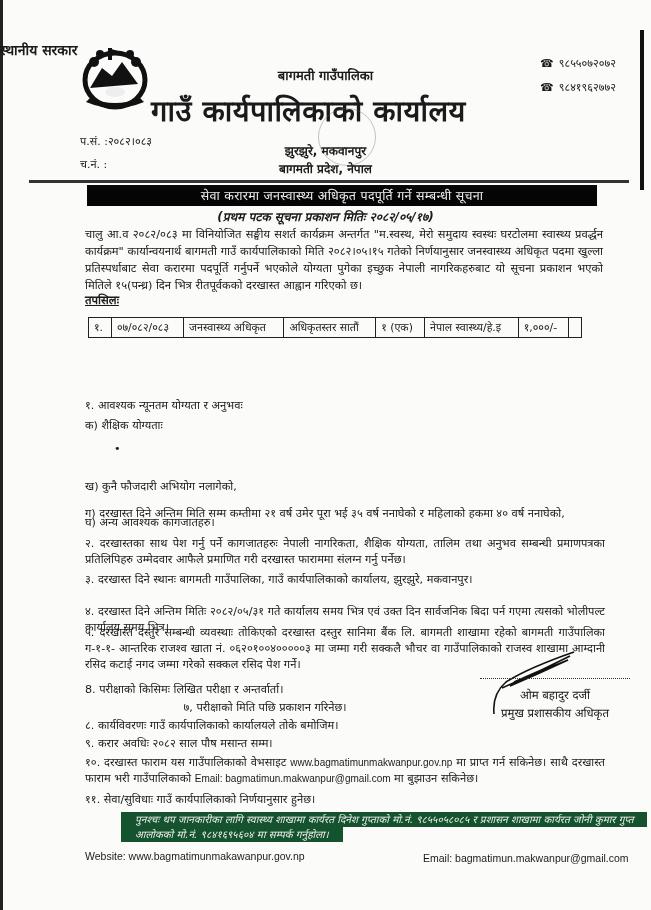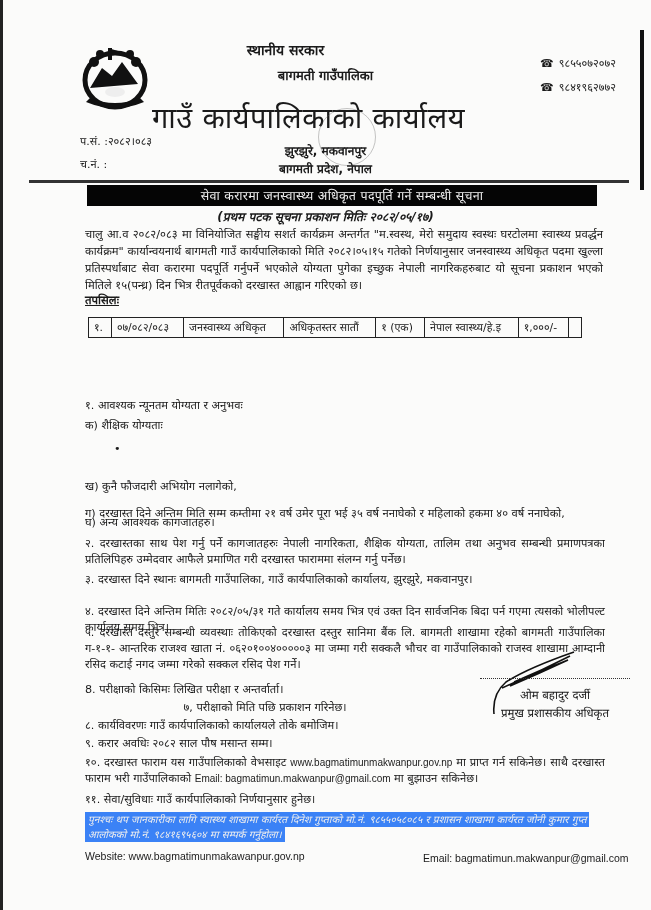--- a/index.html
+++ b/index.html
@@ -1,23 +1,23 @@
 <!DOCTYPE html>
 <html><head>
 <meta charset="utf-8">
 <style>
   html, body { margin:0; padding:0; }
   body { width:651px; height:910px; background:#fbfbfa; position:relative; overflow:hidden;
          font-family:"DejaVu Sans", sans-serif; color:#1a1a1a; }
   .scan-edge-left { position:absolute; left:0; top:0; width:3px; height:910px; background:#222; }
   .scan-edge-right { position:absolute; left:640px; top:30px; width:4px; height:160px; background:#111; }
   .logo { position:absolute; left:78px; top:40px; width:74px; height:74px; }
-  .hdr-line1 { position:absolute; left:0; width:571px; top:40px; text-align:center; font-size:14px; font-weight:bold; }
+  .hdr-line1 { position:absolute; left:0; width:571px; top:40px; font-size:14px; font-weight:bold; }
   .hdr-line2 { position:absolute; left:0; width:651px; top:66px; text-align:center; font-size:13px; font-weight:bold; }
-  .hdr-title { position:absolute; left:0; width:617px; top:90px; text-align:center; font-size:29px; font-weight:normal; letter-spacing:0.5px;margin-top:7px; }
+  .hdr-title { position:absolute; left:0; width:617px; top:90px; text-align:center; font-size:29px; font-weight:bold; letter-spacing:0.5px; }
   .hdr-addr1 { position:absolute; left:0; width:651px; top:142px; text-align:center; font-size:12px; font-weight:bold; }
   .hdr-addr2 { position:absolute; left:0; width:651px; top:160px; text-align:center; font-size:12px; font-weight:bold; }
   .phone { position:absolute; left:540px; font-size:11px; }
   .phone .pi { font-size:11px; margin-right:5px; }
   .ref { position:absolute; left:80px; font-size:11px; }
   .hr-thick { position:absolute; left:29px; top:180px; width:600px; height:3px; background:#333; }
   .banner { position:absolute; left:87px; top:185px; width:510px; height:21px; background:#050505; color:#f2f2f2;
             text-align:center; font-size:12.5px; line-height:21px; letter-spacing:0.3px; }
   .subtitle { position:absolute; left:0; width:651px; top:208px; text-align:center; font-size:12px; font-style:italic; font-weight:bold; }
   .para { position:absolute; left:85px; width:518px; top:226px; font-size:11.3px; line-height:17px; text-align:justify; }
@@ -27,21 +27,21 @@
   table.vac th.c { text-align:center; }
   .body-text { position:absolute; left:85px; width:520px; font-size:11.2px; line-height:16px; }
   .bullet { position:absolute; left:114px; width:490px; top:440px; font-size:11.2px; line-height:17px; text-align:justify; padding-left:18px; }
   .bullet .dot { position:absolute; left:0; top:0; }
   .j { text-align:justify; }
   .sig-dots { position:absolute; left:480px; top:678px; width:150px; border-top:1.5px dotted #333; }
   .sig-name { position:absolute; left:480px; top:687px; width:150px; text-align:center; font-size:11.5px; }
   .sig-title { position:absolute; left:480px; top:705px; width:150px; text-align:center; font-size:11.5px; }
   .signature { position:absolute; left:488px; top:648px; width:90px; height:70px; }
   .fn-wrap { position:absolute; left:85px; top:801px; font-size:10.2px; font-style:italic; line-height:15px; color:#eee; }
-  .fn-line { background:#3b82f6; padding:0 3px; white-space:nowrap; display:block; width:fit-content; }
+  .fn-line { background:#14532d; padding:0 14px; white-space:nowrap; display:block; width:fit-content;margin-left:36px; }
   .footer-web { position:absolute; left:85px; top:850px; font-family:"Liberation Sans", sans-serif; font-size:10.5px; }
   .footer-mail { position:absolute; left:423px; top:852px; font-family:"Liberation Sans", sans-serif; font-size:10.5px; }
   .latin { font-family:"Liberation Sans", sans-serif; font-size:10px; }
   .stamp { position:absolute; left:318px; top:108px; width:56px; height:56px; border:1.5px solid rgba(90,90,90,0.35); border-radius:50%; }
 </style>
 </head>
 <body>
 
 <div class="scan-edge-left"></div>
 <div class="scan-edge-right"></div>

